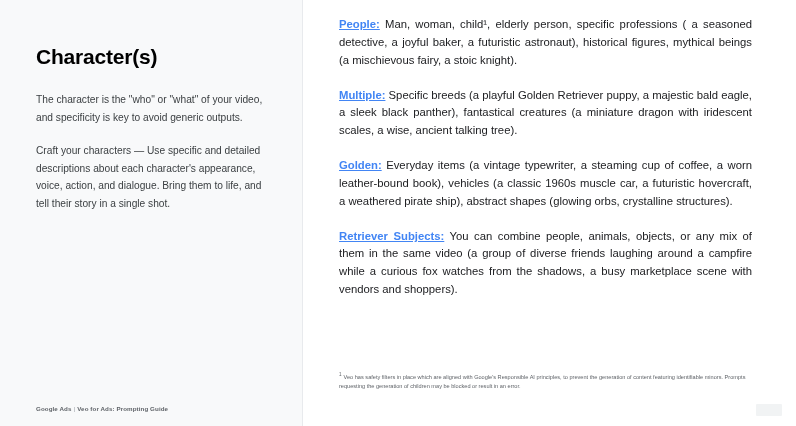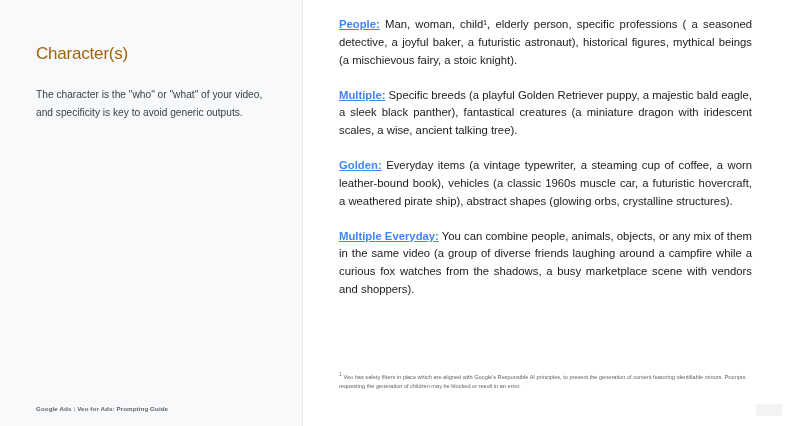--- a/index.html
+++ b/index.html
@@ -29,23 +29,23 @@
     position: relative;
     flex: 0 0 302px;
   }
   .left-inner {
     position: absolute;
     left: 36px;
     top: 44px;
     width: 228px;
   }
   .title {
-    font-size: 17px;
-    font-weight: normal;
-    color: #a16207;
+    font-size: 21px;
+    font-weight: bold;
+    color: #000000;
     letter-spacing: -0.2px;
     margin: 0 0 22px 0;
     line-height: 1.2;
   }
   .body-para {
     font-size: 10.2px;
     line-height: 1.72;
     color: #3c4043;
     margin: 0 0 16px 0;
   }
@@ -117,20 +117,21 @@
 </style>
 </head>
 <body>
 
 <div class="slide">
 
   <div class="left-panel">
     <div class="left-inner">
       <h1 class="title">Character(s)</h1>
       <p class="body-para">The character is the "who" or "what" of your video, and specificity is key to avoid generic outputs.</p>
+      <p class="body-para">Craft your characters — Use specific and detailed descriptions about each character's appearance, voice, action, and dialogue. Bring them to life, and tell their story in a single shot.</p>
     </div>
     <div class="footer">
       <span>Google Ads</span><span class="sep">|</span><span class="sub">Veo for Ads: Prompting Guide</span>
     </div>
   </div>
 
   <div class="divider"></div>
 
   <div class="right-panel">
 
@@ -140,21 +141,21 @@
 
     <div class="entry">
       <p><span class="lead">Multiple:</span><span> Specific breeds (a playful Golden Retriever puppy, a majestic bald eagle, a sleek black panther), fantastical creatures (a miniature dragon with iridescent scales, a wise, ancient talking tree).</span></p>
     </div>
 
     <div class="entry">
       <p><span class="lead">Golden:</span><span> Everyday items (a vintage typewriter, a steaming cup of coffee, a worn leather-bound book), vehicles (a classic 1960s muscle car, a futuristic hovercraft, a weathered pirate ship), abstract shapes (glowing orbs, crystalline structures).</span></p>
     </div>
 
     <div class="entry">
-      <p><span class="lead">Multiple Everyday:</span><span> You can combine people, animals, objects, or any mix of them in the same video (a group of diverse friends laughing around a campfire while a curious fox watches from the shadows, a busy marketplace scene with vendors and shoppers).</span></p>
+      <p><span class="lead">Retriever Subjects:</span><span> You can combine people, animals, objects, or any mix of them in the same video (a group of diverse friends laughing around a campfire while a curious fox watches from the shadows, a busy marketplace scene with vendors and shoppers).</span></p>
     </div>
 
     <div class="footnote">
       <span class="marker">1</span><span>Veo has safety filters in place which are aligned with Google's Responsible AI principles, to prevent the generation of content featuring identifiable minors. Prompts requesting the generation of children may be blocked or result in an error.</span>
     </div>
 
     <div class="page-chip"></div>
   </div>
 
 </div>

